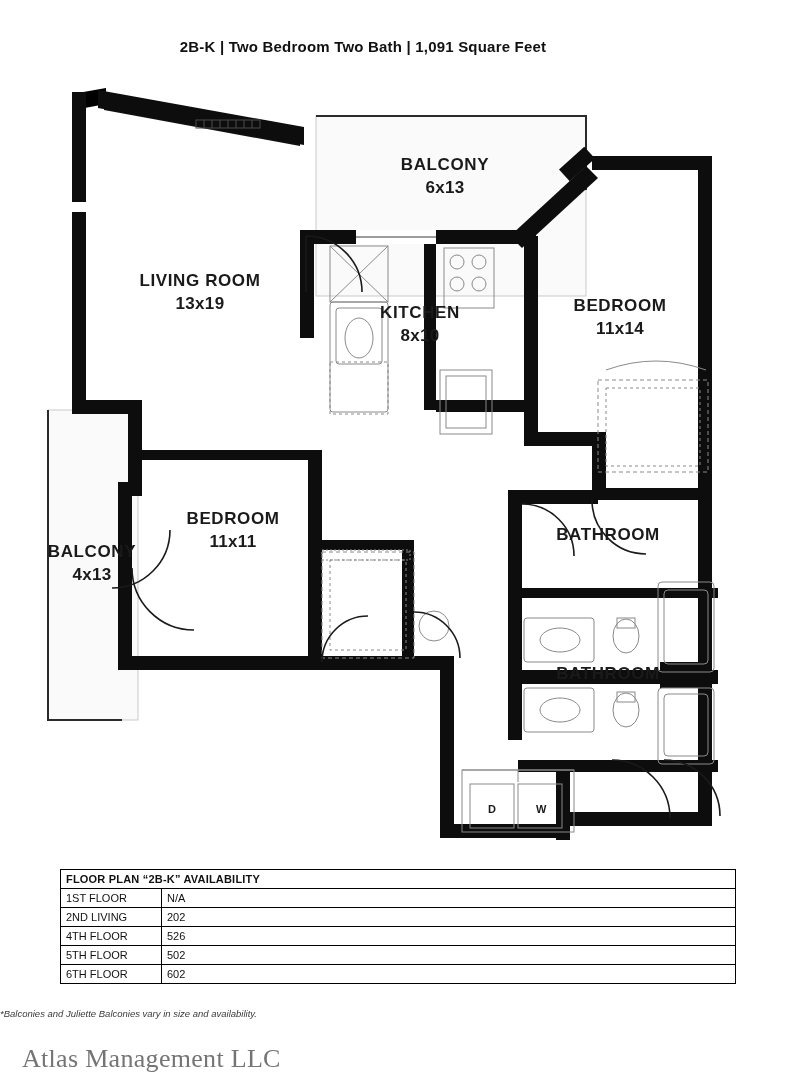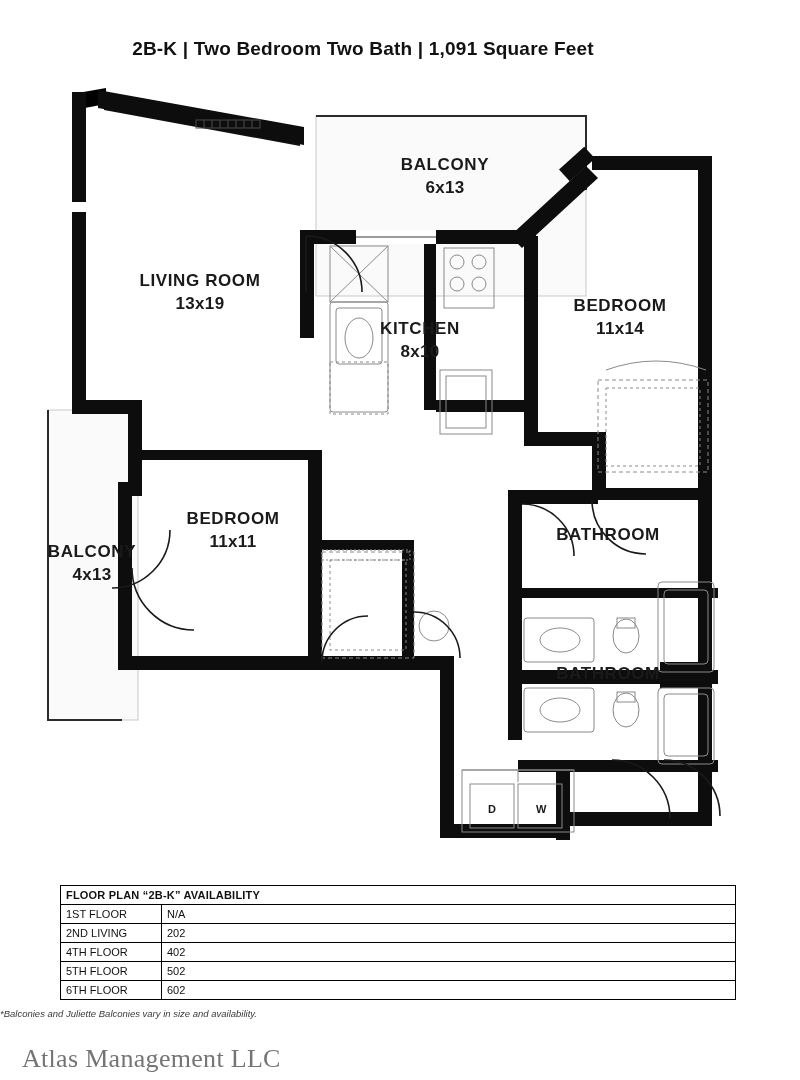--- a/index.html
+++ b/index.html
@@ -15,21 +15,21 @@
     color: #111111;
     overflow: hidden;
   }
 
   #title {
     position: absolute;
     top: 38px;
     left: 0;
     width: 726px;
     text-align: center;
-    font-size: 19px;
+    font-size: 15px;
     font-weight: bold;
     letter-spacing: 0.2px;
   }
 
   
   #plan {
     position: absolute;
     left: 0;
     top: 70px;
     width: 800px;
@@ -60,21 +60,20 @@
   }
 
   
   #avail {
     position: absolute;
     left: 60px;
     top: 869px;
     width: 676px;
     border-collapse: collapse;
     font-size: 11px;
-    margin-top: 16px;
   }
   #avail td, #avail th {
     border: 1px solid #000000;
     height: 18px;
     padding: 0 5px;
     text-align: left;
     font-weight: bold;
     vertical-align: middle;
   }
   #avail .c-level { width: 90px; }
@@ -263,21 +262,21 @@
   <div class="room-label" style="left:355px; top:84px; width:180px;">
     <span>BALCONY</span>
     <span class="dim">6x13</span>
   </div>
 
   <div class="room-label" style="left:100px; top:200px; width:200px;">
     <span>LIVING ROOM</span>
     <span class="dim">13x19</span>
   </div>
 
-  <div class="room-label" style="left:355px; top:248px; width:130px;text-align:center;">
+  <div class="room-label" style="left:355px; top:232px; width:130px;text-align:center;">
     <span>KITCHEN</span>
     <span class="dim">8x10</span>
   </div>
 
   <div class="room-label" style="left:530px; top:225px; width:180px;">
     <span>BEDROOM</span>
     <span class="dim">11x14</span>
   </div>
 
   <div class="room-label" style="left:158px; top:438px; width:150px;">
@@ -310,21 +309,21 @@
     <tr class="data">
       <td class="c-level">1ST FLOOR</td>
       <td>N/A</td>
     </tr>
     <tr class="data">
       <td class="c-level">2ND LIVING</td>
       <td>202</td>
     </tr>
     <tr class="data">
       <td class="c-level">4TH FLOOR</td>
-      <td>402</td>
+      <td>526</td>
     </tr>
     <tr class="data">
       <td class="c-level">5TH FLOOR</td>
       <td>502</td>
     </tr>
     <tr class="data">
       <td class="c-level">6TH FLOOR</td>
       <td>602</td>
     </tr>
   </tbody>

